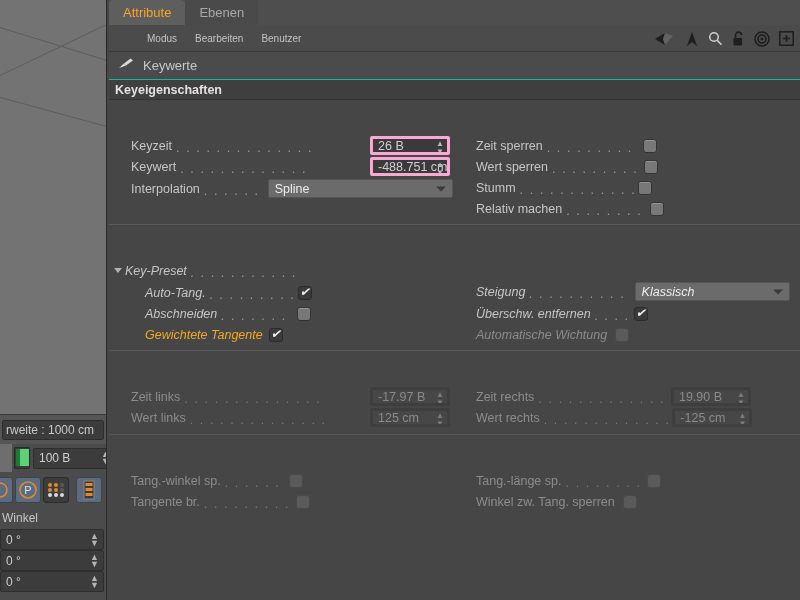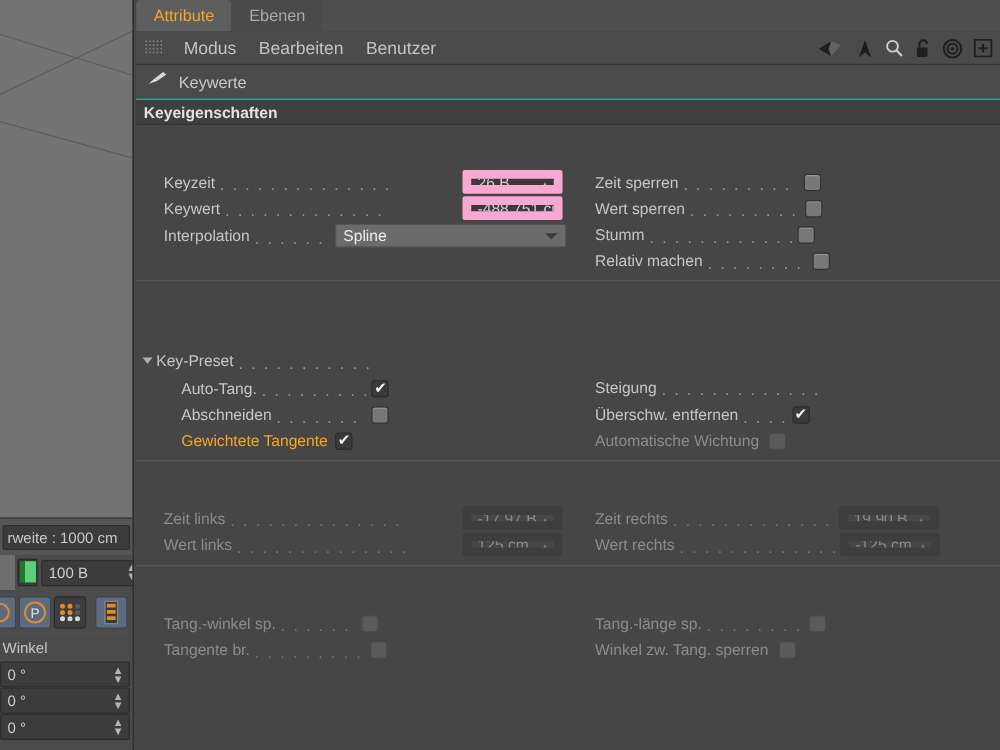--- a/index.html
+++ b/index.html
@@ -101,21 +101,21 @@
     background:#4b4b4b; display:flex; align-items:center;
     border-bottom:1px solid #3a3a3a;
   }
   .gripicon {
     width:14px; height:12px; margin:0 8px 0 7px;
     background-image:
       radial-gradient(circle at 1px 1px, #a0a0a0 0.6px, transparent 0.7px);
     background-size:3px 3px; opacity:.85;
   }
   .menuitem {
-    font-size:14px; color:#c3c3c3; padding:0 9px; height:27px;
+    font-size:10px; color:#c3c3c3; padding:0 9px; height:27px;
     display:flex; align-items:center;
   }
   .mb-icons {
     position:absolute; right:6px; top:0; height:27px;
     display:flex; align-items:center; gap:9px;
   }
   .mb-icons span { display:flex; align-items:center; }
 
   
   .keywerte {
@@ -154,21 +154,21 @@
     flex:1 1 auto; margin:0 4px; color:#9a9a9a; font-size:12.5px;
     overflow:hidden; white-space:nowrap; letter-spacing:1.6px;
     position:relative; top:2px;
   }
   .dots.dim { color:#777; }
 
   .ctl { flex:0 0 auto; display:flex; align-items:center; }
 
   
   .spinfld {
-    height:19px; background:#3a3a3a; border:7px solid #f9a8d4;
+    height:19px; background:#3a3a3a; border:3px solid #f9a8d4;
     border-radius:2px; color:#d0d0d0; font-size:12.5px;
     display:flex; align-items:center; padding-left:5px;
     position:relative; overflow:hidden; white-space:nowrap;
   }
   .spinfld.dim { background:#474747; border-color:#3e3e3e; color:#8a8a8a; }
   .spinfld .arrows {
     position:absolute; right:3px; top:1px;
     font-size:8px; line-height:8px; color:#b6b6b6; text-align:center;
   }
   .spinfld.dim .arrows { color:#7b7b7b; }
@@ -417,21 +417,21 @@
               </div>
               <div class="row">
                 <span class="lab" style="padding-left:20px;">Relativ machen</span>
                 <span class="dots" style="flex:0 0 auto; width:80px;">. . . . . . . . .</span>
                 <span class="cb"></span>
               </div>
             </div>
           </div>
         </div>
 
-        <div class="sect" style="padding:23px 0 5px 0;">
+        <div class="sect" style="padding:5px 0 5px 0;font-style:italic;">
           <div class="cols">
             <div class="col">
               <div class="row" style="height:23px;">
                 <span class="tri"></span>
                 <span class="lab">Key-Preset</span>
                 <span class="dots">. . . . . . . . . . .</span>
                 <span style="width:6px;"></span>
               </div>
               <div class="row">
                 <span class="lab" style="padding-left:36px;">Auto-Tang.</span>
@@ -451,20 +451,26 @@
                 <span class="cb checked">
                   <span class="mark">✔</span>
                 </span>
               </div>
             </div>
 
             <div class="col right" style="padding-top:21px;">
               <div class="row" style="height:23px;">
                 <span class="lab" style="padding-left:20px;">Steigung</span>
                 <span class="dots">. . . . . . . . . . . . .</span>
+                <span class="ctl">
+                  <span class="dd" style="width:155px;">
+                    <span>Klassisch</span>
+                    <span class="caret"></span>
+                  </span>
+                </span>
                 <span style="width:8px;"></span>
               </div>
               <div class="row">
                 <span class="lab" style="padding-left:20px;">Überschw. entfernen</span>
                 <span class="dots" style="flex:0 0 auto; width:35px;">. . . .</span>
                 <span class="cb checked">
                   <span class="mark">✔</span>
                 </span>
               </div>
               <div class="row">

